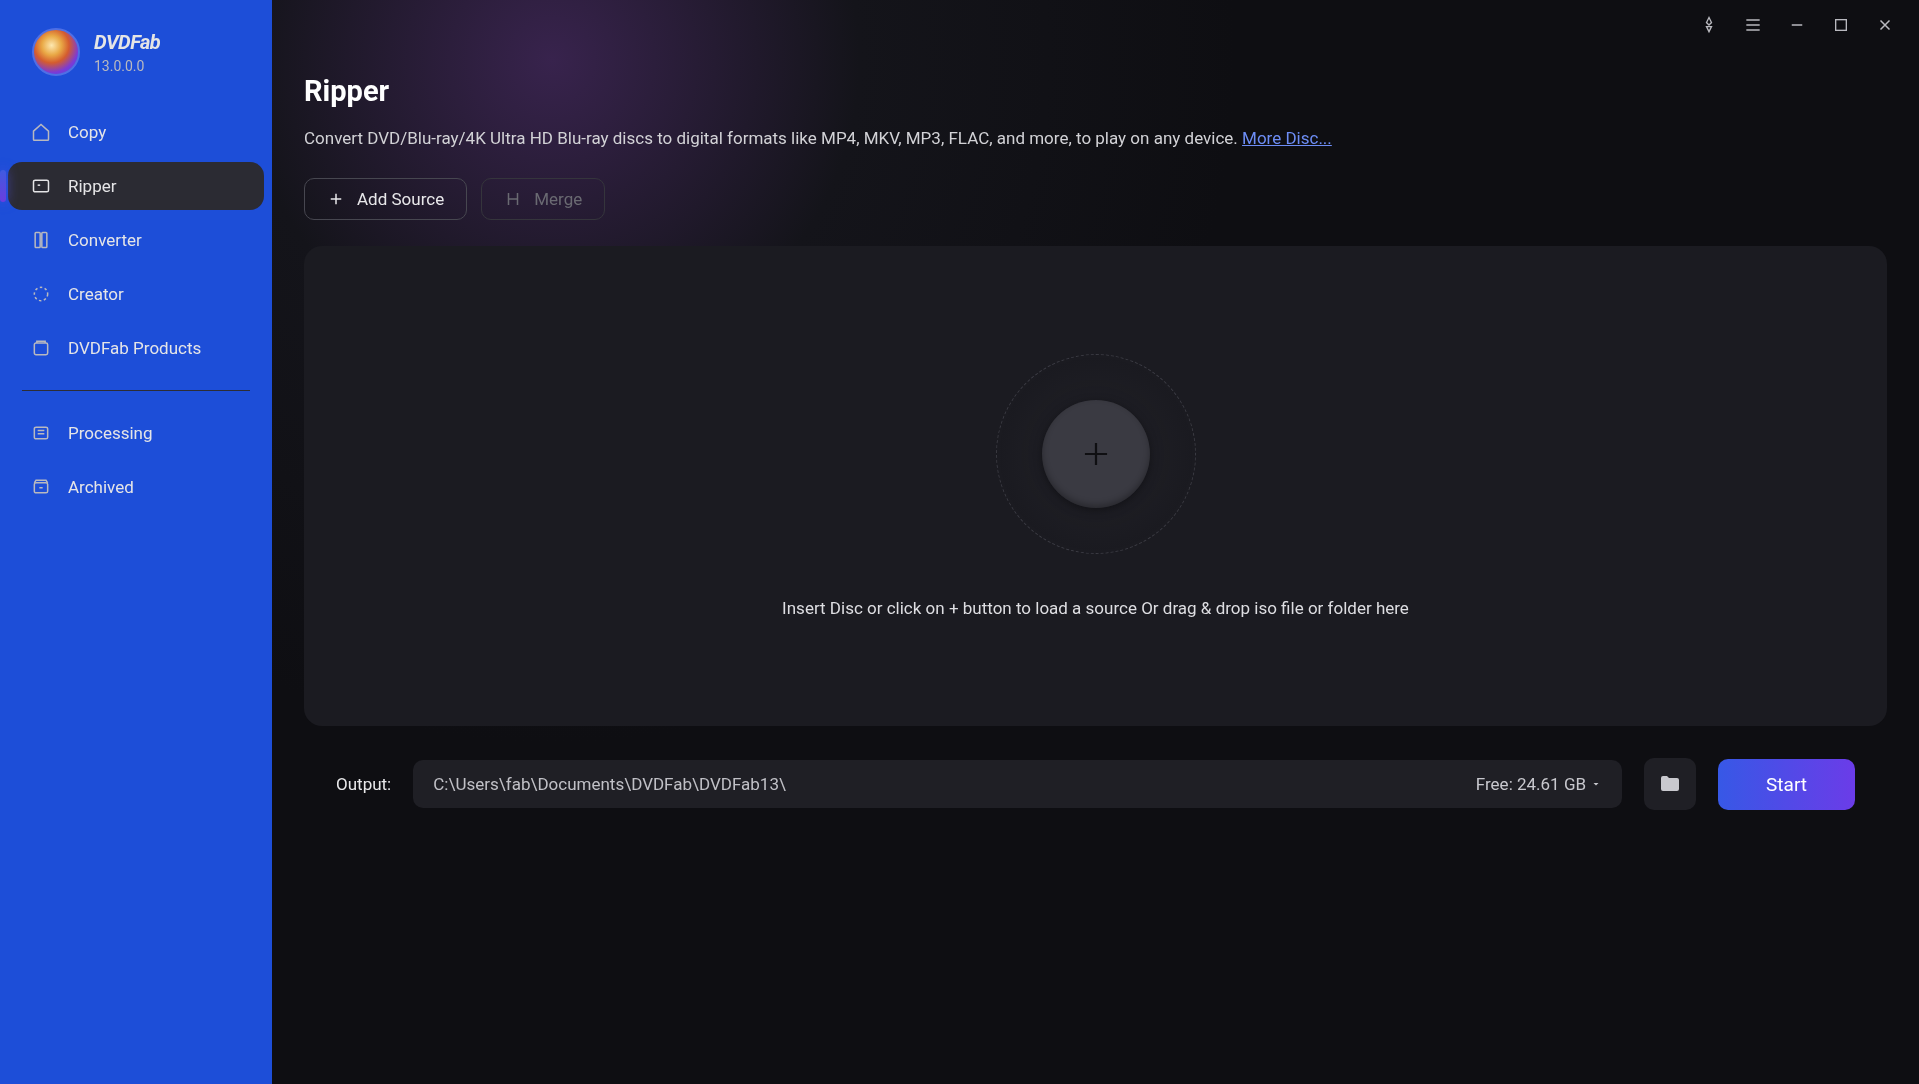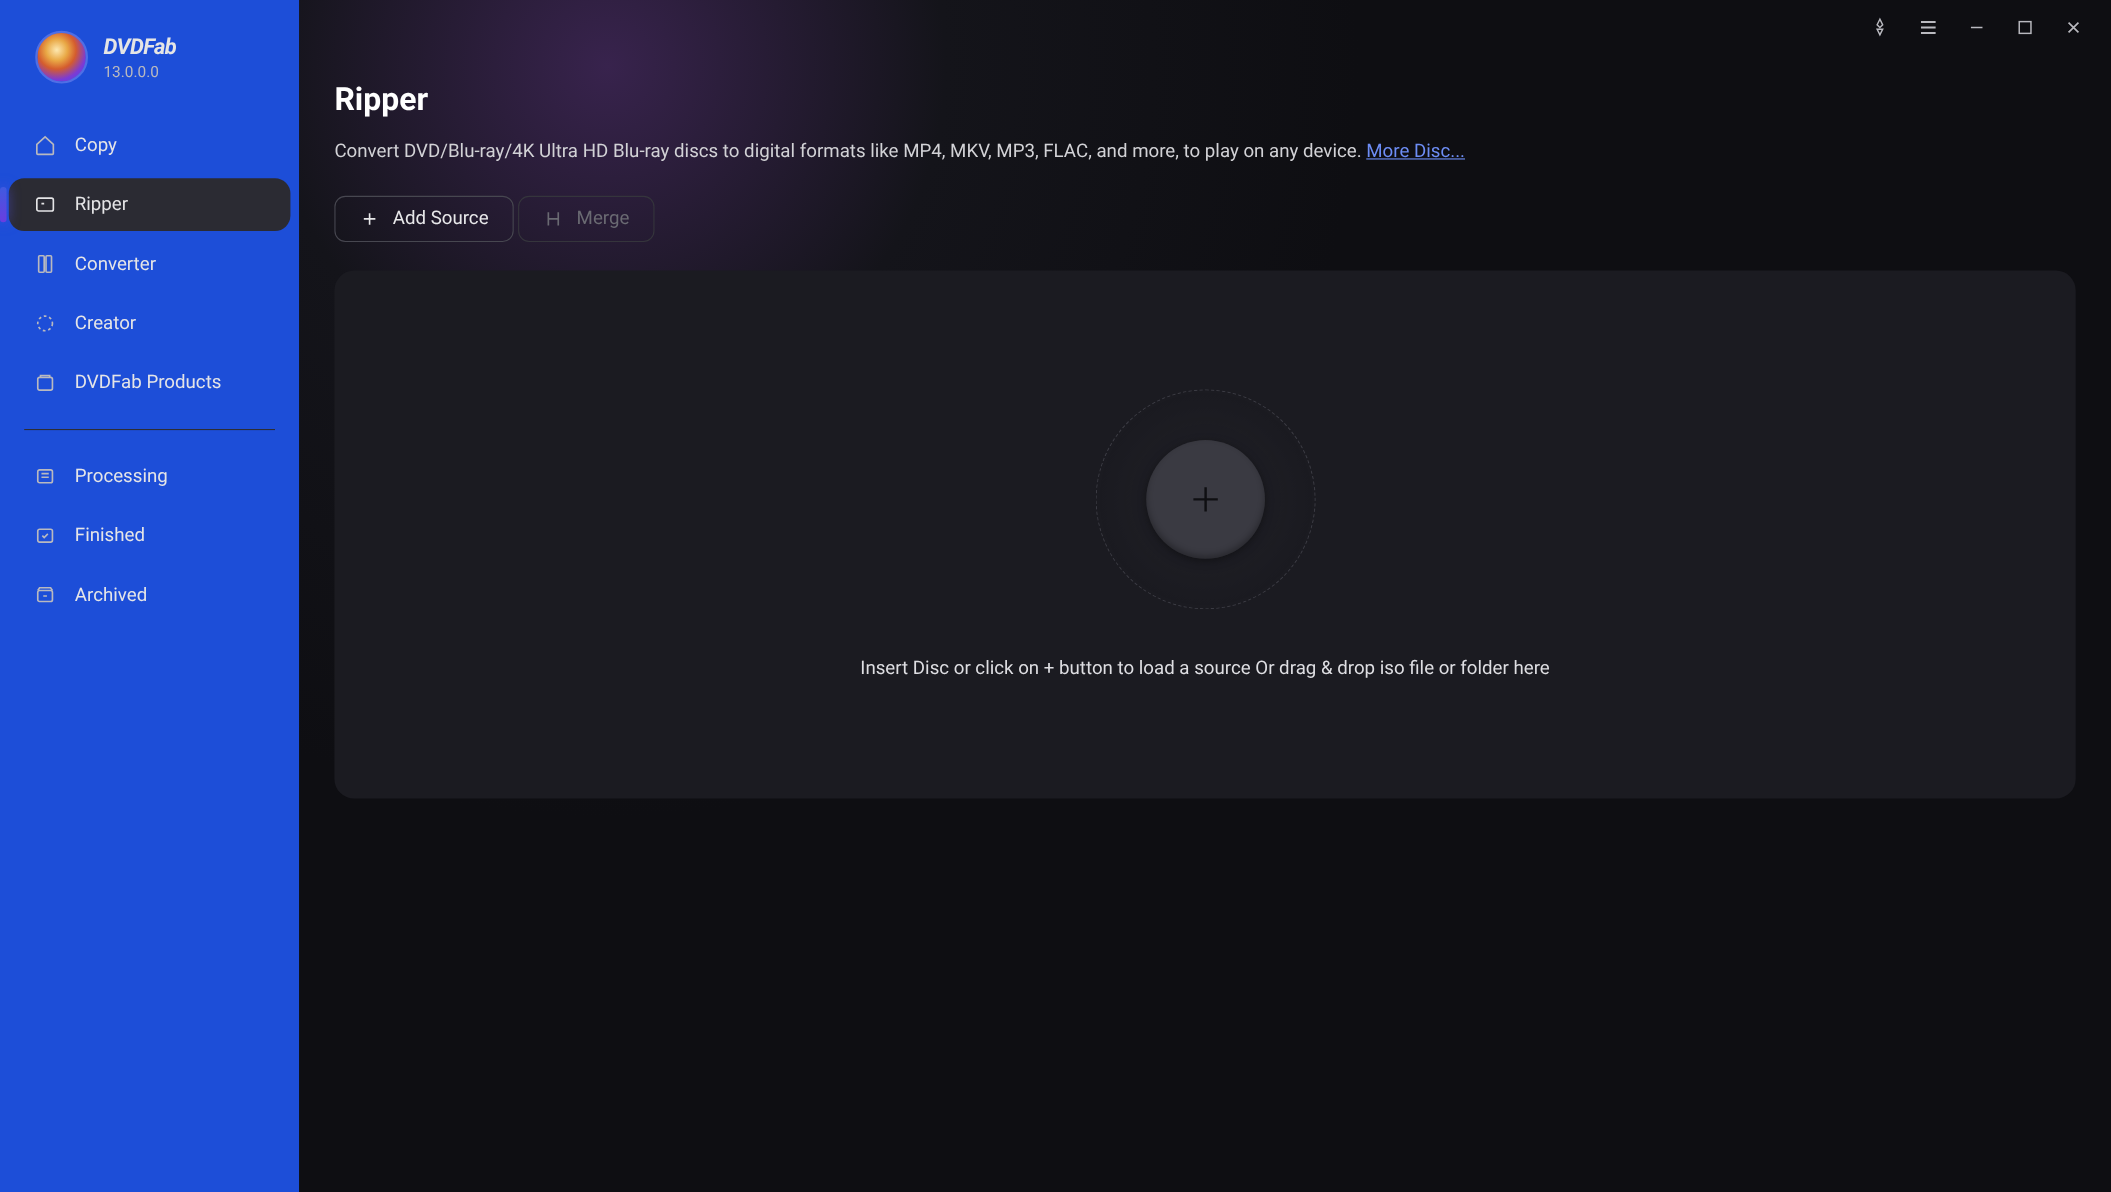--- a/index.html
+++ b/index.html
@@ -140,21 +140,21 @@
       font-size: 17px;
       color: #d2d2d6;
     }
     .more-link {
       color: #6d8df5;
       text-decoration: underline;
       cursor: pointer;
     }
     .button-row {
       display: flex;
-      gap: 4px;
+      gap: 14px;
       margin-top: 30px;
     }
     .btn-outline {
       display: inline-flex;
       align-items: center;
       gap: 12px;
       padding: 10px 22px;
       border: 1px solid #474750;
       border-radius: 10px;
       background: transparent;
@@ -318,29 +318,20 @@
 
   <div class="nav">
     <div class="nav-item">
       <span class="nav-icon">
         <svg width="20" height="20" viewBox="0 0 24 24" fill="none" stroke="#b9b9bf" stroke-width="1.8">
             <rect x="4" y="5" width="16" height="14" rx="2"></rect>
             <path d="M8 9h8M8 13h8"></path>
           </svg>
       </span>
       <span class="nav-label">Processing</span>
-    </div>
-    <div class="nav-item">
-      <span class="nav-icon">
-        <svg width="20" height="20" viewBox="0 0 24 24" fill="none" stroke="#b9b9bf" stroke-width="1.8">
-            <rect x="4" y="5" width="16" height="14" rx="2"></rect>
-            <path d="M9 12l2 2 4-4"></path>
-          </svg>
-      </span>
-      <span class="nav-label">Finished</span>
     </div>
     <div class="nav-item">
       <span class="nav-icon">
         <svg width="20" height="20" viewBox="0 0 24 24" fill="none" stroke="#b9b9bf" stroke-width="1.8">
             <rect x="4" y="7" width="16" height="12" rx="2"></rect>
             <path d="M4 7l2-3h12l2 3M10 13h4"></path>
           </svg>
       </span>
       <span class="nav-label">Archived</span>
     </div>
@@ -405,14 +396,32 @@
       <div class="big-plus-ring">
         <div class="big-plus-inner">
           <svg width="38" height="38" viewBox="0 0 24 24" fill="none" stroke="currentColor" stroke-width="1.4">
               <path d="M12 5v14M5 12h14"></path>
             </svg>
         </div>
       </div>
       <div class="drop-text">Insert Disc or click on + button to load a source Or drag &amp; drop iso file or folder here</div>
     </div>
 
+    <div class="footer-bar">
+      <span class="output-label">Output:</span>
+      <div class="output-field">
+        <span class="output-path">C:\Users\fab\Documents\DVDFab\DVDFab13\</span>
+        <span class="free-space">
+          <span>Free: 24.61 GB</span>
+          <svg width="12" height="12" viewBox="0 0 24 24" fill="currentColor">
+              <path d="M7 10l5 5 5-5z"></path>
+            </svg>
+        </span>
+      </div>
+      <div class="folder-btn">
+        <svg width="24" height="24" viewBox="0 0 24 24" fill="currentColor">
+            <path d="M3 6a2 2 0 012-2h4l2 2h8a2 2 0 012 2v9a2 2 0 01-2 2H5a2 2 0 01-2-2V6z"></path>
+          </svg>
+      </div>
+      <button class="start-btn">Start</button>
+    </div>
   </div>
 </div>
 
 </body></html>

